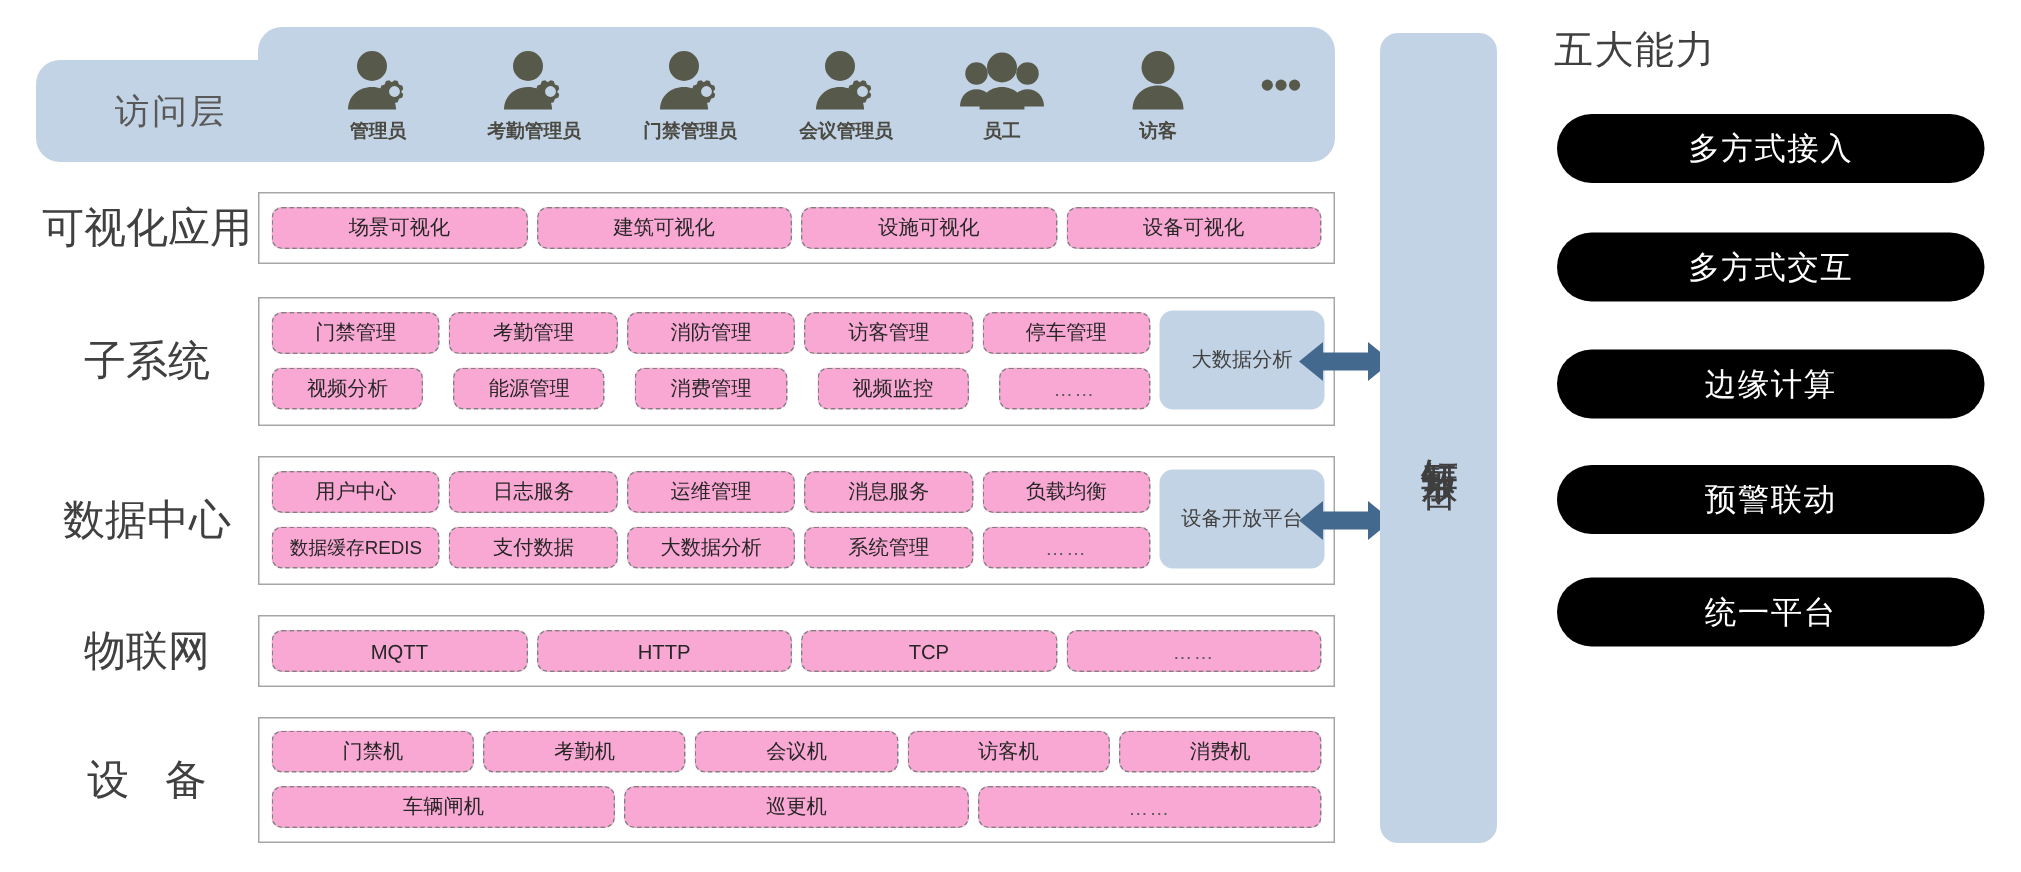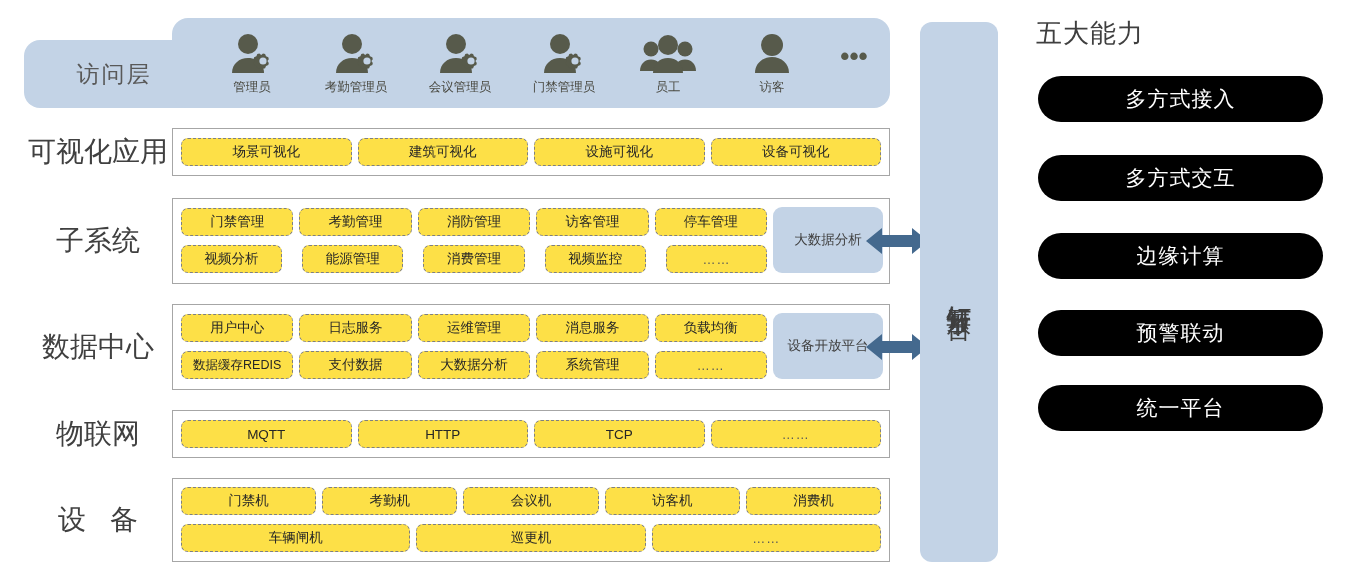--- a/index.html
+++ b/index.html
@@ -66,20 +66,21 @@
     flex-direction: column;
     align-items: center;
     justify-content: center;
   }
   .persona svg { display: block; }
   .persona-label {
     margin-top: 2px;
     font-size: 12.5px;
     color: #4a4a42;
     white-space: nowrap;
+    font-weight: bold;
   }
   .persona-more {
     width: 60px;
     text-align: center;
     font-size: 26px;
     line-height: 10px;
     color: #575a4b;
     font-weight: bold;
     padding-bottom: 16px;
   }
@@ -113,21 +114,21 @@
   .chip-row {
     position: absolute;
     left: 8px; right: 8px;
     display: flex;
     gap: 6px;
   }
   .chip {
     flex: 1 1 0;
     border: 1px dashed #808080;
     border-radius: 7px;
-    background: #fde047;
+    background: #f9a8d4;
     box-sizing: border-box;
     display: flex;
     align-items: center;
     justify-content: center;
     font-size: 13.5px;
     color: #262626;
     white-space: nowrap;
     height: 28px;
   }
   .chip.dots { color: #595959; letter-spacing: 1px; font-size: 13px; }
@@ -246,35 +247,35 @@
         <span>
           <svg width="46" height="44" viewBox="0 0 46 44">
             <circle cx="19" cy="11" r="10" fill="#575a4b"></circle>
             <path d="M3 40c0-9 7.2-15 16-15s16 6 16 15z" fill="#575a4b"></path>
             <g fill="#575a4b">
               <path d="M34 20.5l2.1.5.9 2.3 2.3.9.5 2.1-1.4 1.8 1.4 1.8-.5 2.1-2.3.9-.9 2.3-2.1.5-1.8-1.4-1.8 1.4-2.1-.5-.9-2.3-2.3-.9-.5-2.1 1.4-1.8-1.4-1.8.5-2.1 2.3-.9.9-2.3 2.1-.5 1.8 1.4z"></path>
             </g>
             <circle cx="34" cy="28" r="3.6" fill="#c3d3e6"></circle>
           </svg>
         </span>
-        <span class="persona-label">会议管理员</span>
+        <span class="persona-label">门禁管理员</span>
       </div>
 
       <div class="persona">
         <span>
           <svg width="46" height="44" viewBox="0 0 46 44">
             <circle cx="19" cy="11" r="10" fill="#575a4b"></circle>
             <path d="M3 40c0-9 7.2-15 16-15s16 6 16 15z" fill="#575a4b"></path>
             <g fill="#575a4b">
               <path d="M34 20.5l2.1.5.9 2.3 2.3.9.5 2.1-1.4 1.8 1.4 1.8-.5 2.1-2.3.9-.9 2.3-2.1.5-1.8-1.4-1.8 1.4-2.1-.5-.9-2.3-2.3-.9-.5-2.1 1.4-1.8-1.4-1.8.5-2.1 2.3-.9.9-2.3 2.1-.5 1.8 1.4z"></path>
             </g>
             <circle cx="34" cy="28" r="3.6" fill="#c3d3e6"></circle>
           </svg>
         </span>
-        <span class="persona-label">门禁管理员</span>
+        <span class="persona-label">会议管理员</span>
       </div>
 
       <div class="persona">
         <span>
           <svg width="56" height="44" viewBox="0 0 56 44">
             <circle cx="11" cy="16" r="7.5" fill="#575a4b"></circle>
             <path d="M0 38c0-7 4.8-11.5 11-11.5S22 31 22 38z" fill="#575a4b"></path>
             <circle cx="45" cy="16" r="7.5" fill="#575a4b"></circle>
             <path d="M34 38c0-7 4.8-11.5 11-11.5S56 31 56 38z" fill="#575a4b"></path>
             <circle cx="28" cy="12" r="10" fill="#575a4b"></circle>

